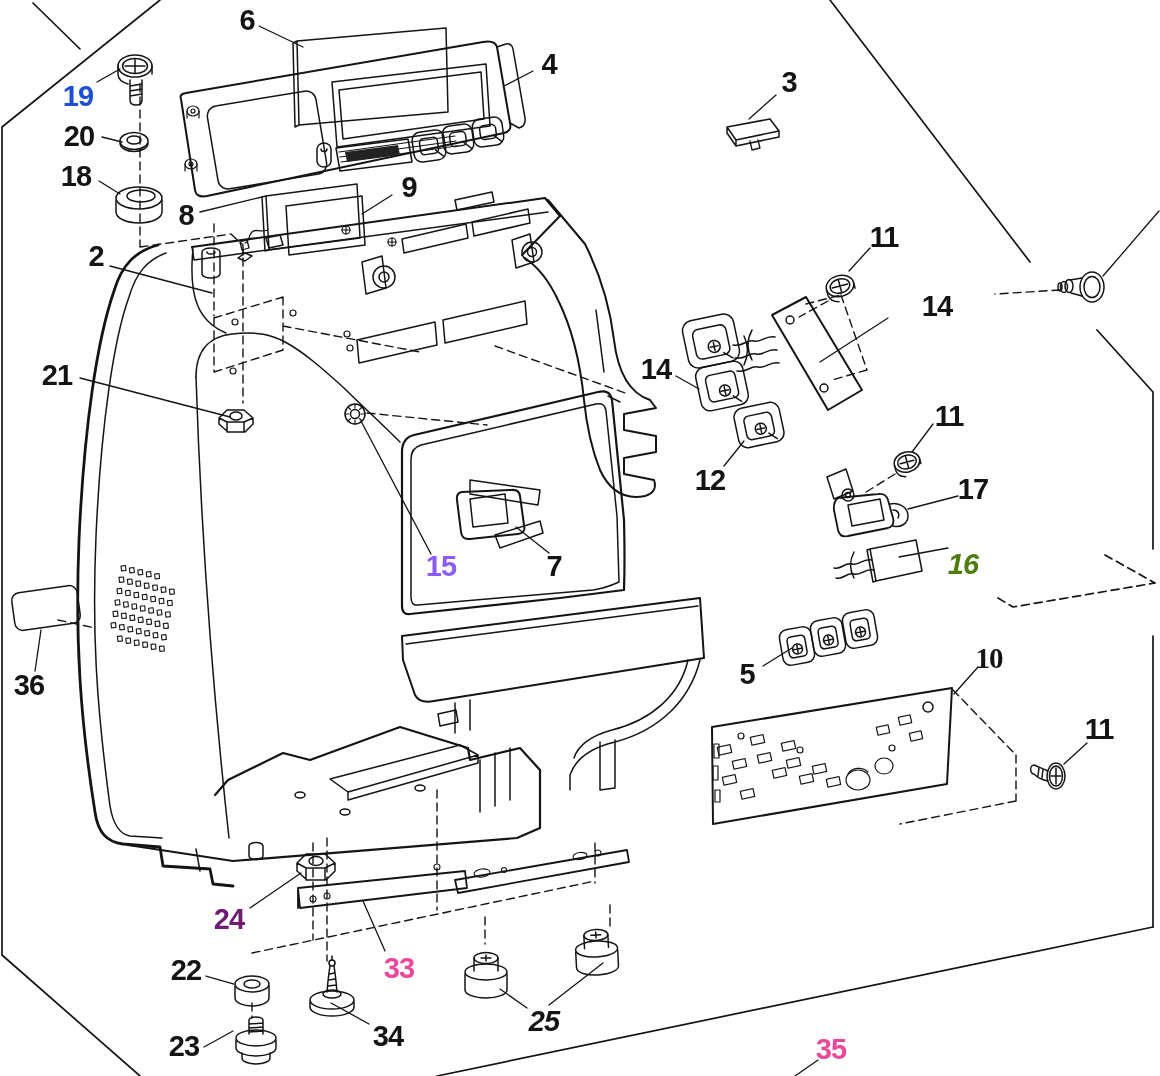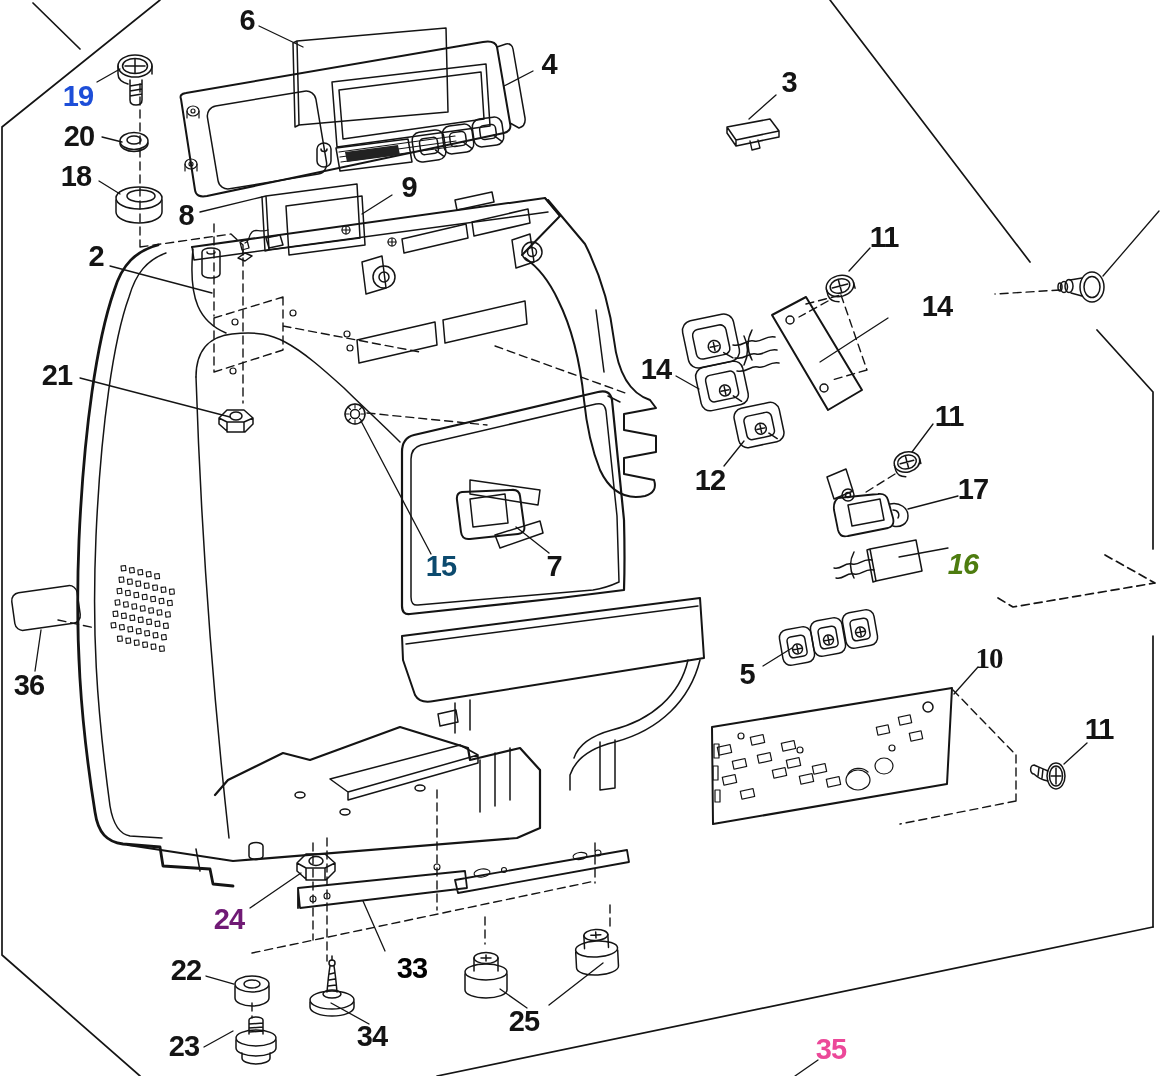--- a/index.html
+++ b/index.html
@@ -448,27 +448,27 @@
       <div class="callout" style="left: 409px; top: 187px; color: rgb(20, 20, 20);">9</div>
       <div class="callout" style="left: 96px; top: 256px; color: rgb(20, 20, 20);">2</div>
       <div class="callout" style="left: 884px; top: 237px; color: rgb(20, 20, 20);">11</div>
       <div class="callout" style="left: 937px; top: 306px; color: rgb(20, 20, 20);">14</div>
       <div class="callout" style="left: 57px; top: 375px; color: rgb(20, 20, 20);">21</div>
       <div class="callout" style="left: 656px; top: 369px; color: rgb(20, 20, 20);">14</div>
       <div class="callout" style="left: 949px; top: 416px; color: rgb(20, 20, 20);">11</div>
       <div class="callout" style="left: 710px; top: 472px; color: rgb(20, 20, 20); margin-top: 8px;">12</div>
       <div class="callout" style="left: 973px; top: 489px; color: rgb(20, 20, 20);">17</div>
       <div class="callout" style="left: 963px; top: 564px; color: #4d7c0f; font-style: italic;">16</div>
-      <div class="callout" style="left: 441px; top: 566px; color: #0c4a6e;">15</div>
+      <div class="callout" style="left: 441px; top: 566px; color: #8b5cf6;">15</div>
       <div class="callout" style="left: 554px; top: 566px; color: rgb(20, 20, 20);">7</div>
       <div class="callout" style="left: 747px; top: 674px; color: rgb(20, 20, 20);">5</div>
       <div class="callout" style="left: 989px; top: 658px; color: rgb(20, 20, 20); font-family: Liberation Serif, serif;">10</div>
       <div class="callout" style="left: 1099px; top: 729px; color: rgb(20, 20, 20);">11</div>
       <div class="callout" style="left: 29px; top: 685px; color: rgb(20, 20, 20);">36</div>
       <div class="callout" style="left: 229px; top: 919px; color: #701a75;">24</div>
-      <div class="callout" style="left: 412px; top: 968px; color: #000000;">33</div>
+      <div class="callout" style="left: 399px; top: 968px; color: #ec4899;">33</div>
       <div class="callout" style="left: 186px; top: 970px; color: rgb(20, 20, 20);">22</div>
       <div class="callout" style="left: 184px; top: 1046px; color: rgb(20, 20, 20);">23</div>
-      <div class="callout" style="left: 372px; top: 1036px; color: rgb(20, 20, 20);">34</div>
-      <div class="callout" style="left: 524px; top: 1021px; color: rgb(20, 20, 20);">25</div>
+      <div class="callout" style="left: 388px; top: 1036px; color: rgb(20, 20, 20);">34</div>
+      <div class="callout" style="left: 544px; top: 1021px; color: rgb(20, 20, 20); font-style: italic;">25</div>
       <div class="callout" style="left: 831px; top: 1049px; color: #ec4899;">35</div>
     </div>
 </div>
 
 </body></html>

